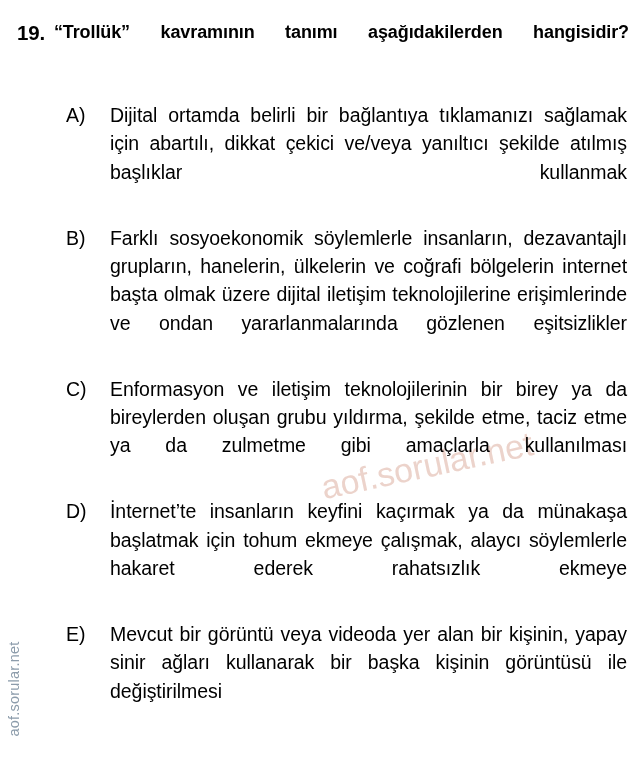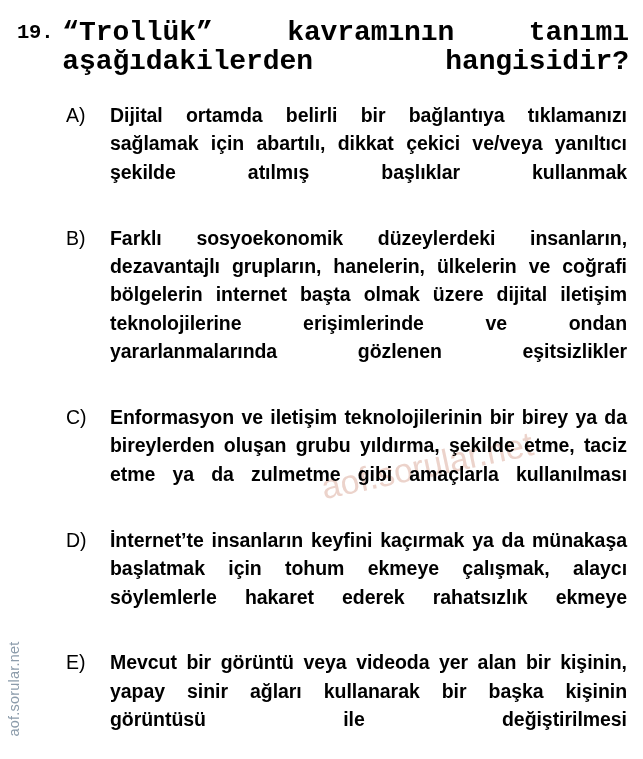--- a/index.html
+++ b/index.html
@@ -27,34 +27,33 @@
   }
 
   
   .question {
     position: absolute;
     left: 17px;
     top: 18px;
     width: 612px;
     display: flex;
     align-items: flex-start;
-    font-family: Liberation Mono, monospace;
   }
   .q-number {
     font-weight: bold;
     font-size: 20.5px;
     line-height: 29px;
     letter-spacing: -0.2px;
     flex: 0 0 auto;
     padding-right: 9px;
     white-space: nowrap;
   }
   .q-text {
     font-weight: bold;
-    font-size: 28px;
+    font-size: 18px;
     line-height: 29px;
     letter-spacing: -0.1px;
     text-align: justify;
     text-justify: inter-word;
     flex: 1 1 auto;
     word-spacing: 0.5px;
   }
   .q-text::after {
     content: "";
     display: inline-block;
@@ -82,21 +81,20 @@
     white-space: nowrap;
   }
   .opt-text {
     flex: 1 1 auto;
     font-size: 19.5px;
     line-height: 28.4px;
     letter-spacing: -0.05px;
     text-align: justify;
     text-justify: inter-word;
     hyphens: none;
-    font-weight: bold;
   }
   
   .opt-text::after {
     content: "";
     display: inline-block;
     width: 100%;
   }
   .wm-side-wrap {
     position: absolute;
     left: 4px;
@@ -153,21 +151,21 @@
 
   <div class="options">
 
     <div class="option">
       <span class="opt-letter">A)</span>
       <span class="opt-text">Dijital ortamda belirli bir bağlantıya tıklamanızı sağlamak için abartılı, dikkat çekici ve/veya yanıltıcı şekilde atılmış başlıklar kullanmak</span>
     </div>
 
     <div class="option">
       <span class="opt-letter">B)</span>
-      <span class="opt-text">Farklı sosyoekonomik düzeylerdeki insanların, dezavantajlı grupların, hanelerin, ülkelerin ve coğrafi bölgelerin internet başta olmak üzere dijital iletişim teknolojilerine erişimlerinde ve ondan yararlanmalarında gözlenen eşitsizlikler</span>
+      <span class="opt-text">Farklı sosyoekonomik söylemlerle insanların, dezavantajlı grupların, hanelerin, ülkelerin ve coğrafi bölgelerin internet başta olmak üzere dijital iletişim teknolojilerine erişimlerinde ve ondan yararlanmalarında gözlenen eşitsizlikler</span>
     </div>
 
     <div class="option">
       <span class="opt-letter">C)</span>
       <span class="opt-text">Enformasyon ve iletişim teknolojilerinin bir birey ya da bireylerden oluşan grubu yıldırma, şekilde etme, taciz etme ya da zulmetme gibi amaçlarla kullanılması</span>
     </div>
 
     <div class="option">
       <span class="opt-letter">D)</span>
       <span class="opt-text">İnternet’te insanların keyfini kaçırmak ya da münakaşa başlatmak için tohum ekmeye çalışmak, alaycı söylemlerle hakaret ederek rahatsızlık ekmeye</span>

